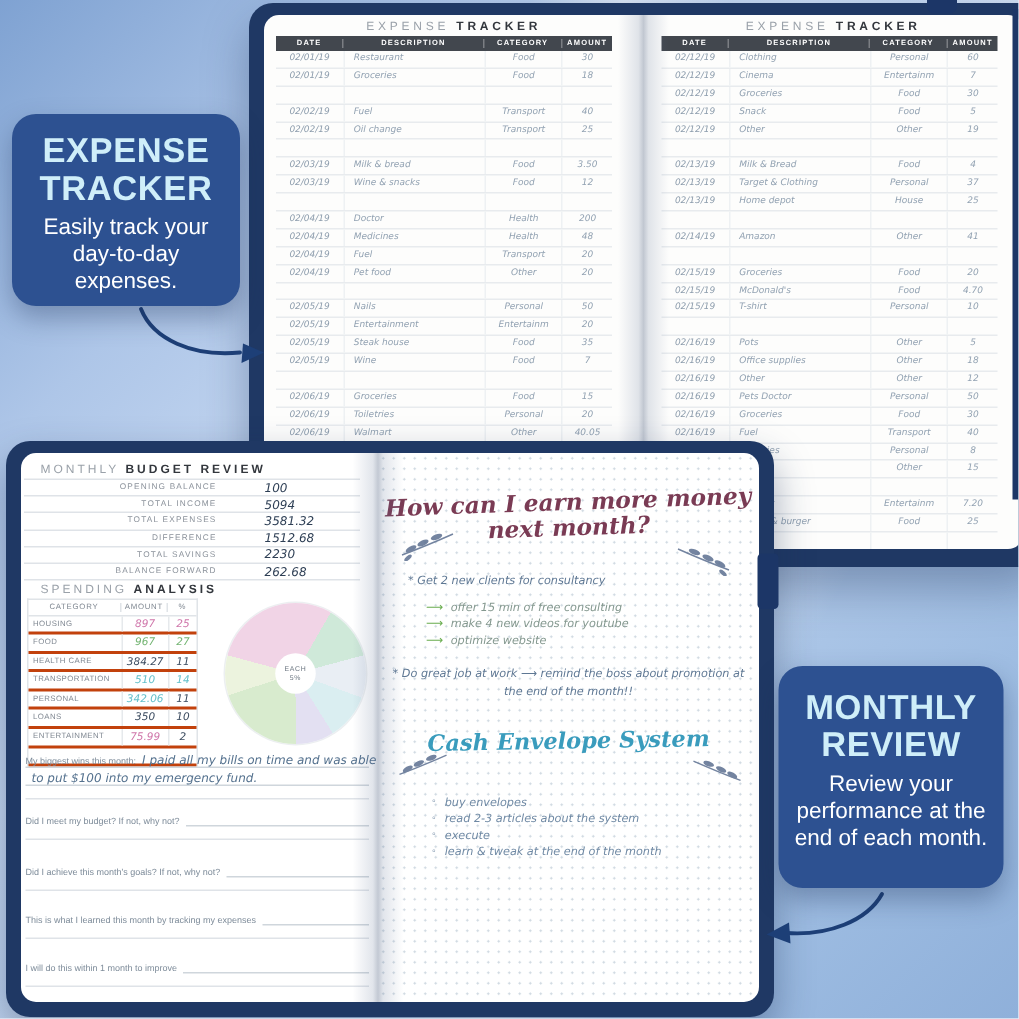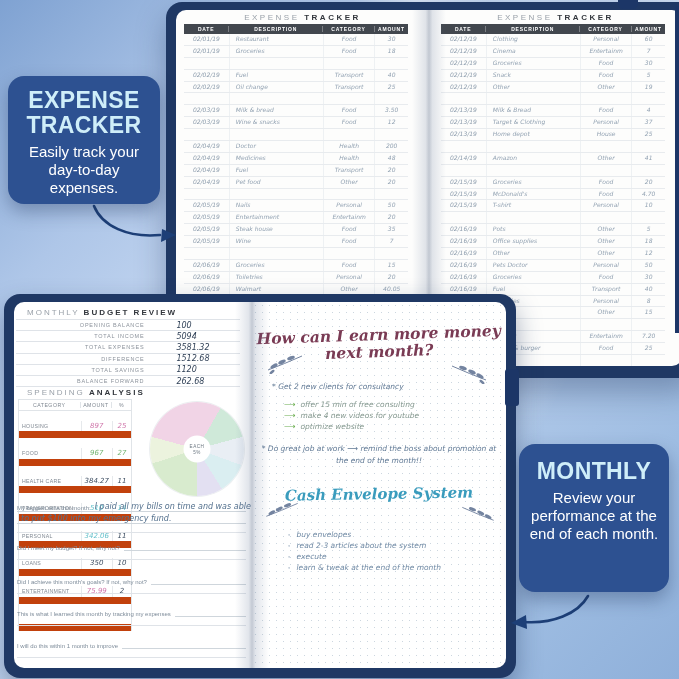--- a/index.html
+++ b/index.html
@@ -43,21 +43,21 @@
   .sec-title{position:absolute;left:13px;right:0;text-align:left;font-size:8px;letter-spacing:2px;color:#9aa1a9;white-space:nowrap;}
   .sec-title .b{color:#33373d;font-weight:700;}
   .btable{position:absolute;top:17px;left:2px;right:12px;border-top:1px solid #dfe3e8;}
   .brow{display:flex;height:10.2px;align-items:center;border-bottom:1px solid #dfe3e8;}
   .blabel{width:60%;text-align:right;font-size:5.5px;letter-spacing:.8px;color:#8b929b;box-sizing:border-box;padding-right:6px;}
   .bvalue{width:40%;font:italic 8px "DejaVu Sans",sans-serif;color:#2e3f55;padding-left:26px;box-sizing:border-box;white-space:nowrap;}
   .stable{position:absolute;top:97px;left:4px;width:112px;border:1px solid #e0e4e8;border-bottom:none;}
   .shead{display:flex;height:9.5px;border-bottom:1px solid #e0e4e8;align-items:center;}
   .sh{font-size:5.2px;color:#7f8791;letter-spacing:.5px;text-align:center;}
   .sh:nth-child(1){width:55%;} .sh:nth-child(2){width:28%;border-left:1px solid #e0e4e8;} .sh:nth-child(3){width:17%;border-left:1px solid #e0e4e8;}
-  .srow{display:flex;height:10.6px;border-bottom:7px solid #c2410c;margin-top:10px;}
+  .srow{display:flex;height:10.6px;border-bottom:2px solid #c2410c;}
   .scat{width:55%;font-size:5.2px;color:#7f8791;letter-spacing:.3px;padding-left:3px;line-height:10.6px;box-sizing:border-box;white-space:nowrap;overflow:hidden;}
   .samt{width:28%;font:italic 7px "DejaVu Sans",sans-serif;text-align:center;line-height:10.6px;border-left:1px solid #e6e9ec;box-sizing:border-box;}
   .spct{width:17%;font:italic 7px "DejaVu Sans",sans-serif;text-align:center;line-height:10.6px;border-left:1px solid #e6e9ec;box-sizing:border-box;}
   .pie{position:absolute;left:136px;top:100px;width:94px;height:94px;border-radius:50%;box-shadow:0 0 0 1px #eceff1;}
   .pie-center{position:absolute;left:50%;top:50%;transform:translate(-50%,-50%);width:27px;height:27px;background:#fff;border-radius:50%;
     display:flex;flex-direction:column;align-items:center;justify-content:center;font-size:4.6px;color:#6b7680;letter-spacing:.5px;line-height:1.3;}
   .qblock{position:absolute;left:3px;right:6px;}
   .qrow{display:flex;align-items:flex-end;height:11px;}
   .qrow.u{border-bottom:1px solid #cfd6dc;}
   .qlabel{font-size:6px;color:#7e8c9a;white-space:nowrap;}
@@ -457,21 +457,21 @@
             <div class="brow">
               <span class="blabel">TOTAL EXPENSES</span>
               <span class="bvalue">3581.32</span>
             </div>
             <div class="brow">
               <span class="blabel">DIFFERENCE</span>
               <span class="bvalue">1512.68</span>
             </div>
             <div class="brow">
               <span class="blabel">TOTAL SAVINGS</span>
-              <span class="bvalue">1120</span>
+              <span class="bvalue">2230</span>
             </div>
             <div class="brow">
               <span class="blabel">BALANCE FORWARD</span>
               <span class="bvalue">262.68</span>
             </div>
           </div>
 
         <div class="sec-title" style="top:86px"><span>SPENDING</span> <span class="b">ANALYSIS</span></div>
         <div class="stable">
           <div class="shead">
@@ -660,20 +660,21 @@
   <div class="badge badge-left">
     <div class="bh">
         <div>EXPENSE</div>
         <div>TRACKER</div>
       </div>
     <p class="bp">Easily track your day-to-day expenses.</p>
   </div>
   <div class="badge badge-right">
     <div class="bh">
         <div>MONTHLY</div>
+        <div>REVIEW</div>
       </div>
     <p class="bp">Review your performance at the end of each month.</p>
   </div>
 
   <svg class="arrows" width="679" height="679">
     <path d="M 94 206 C 102 226, 128 238, 160 235" stroke="#1d3f77" stroke-width="2.6" fill="none" stroke-linecap="round"></path>
     <polygon points="162,229 176,235 161,242" fill="#1d3f77"></polygon>
     <path d="M 588 596 C 578 614, 552 624, 524 622" stroke="#1d3f77" stroke-width="2.6" fill="none" stroke-linecap="round"></path>
     <polygon points="526,615 511,623 527,629" fill="#1d3f77"></polygon>
   </svg>

